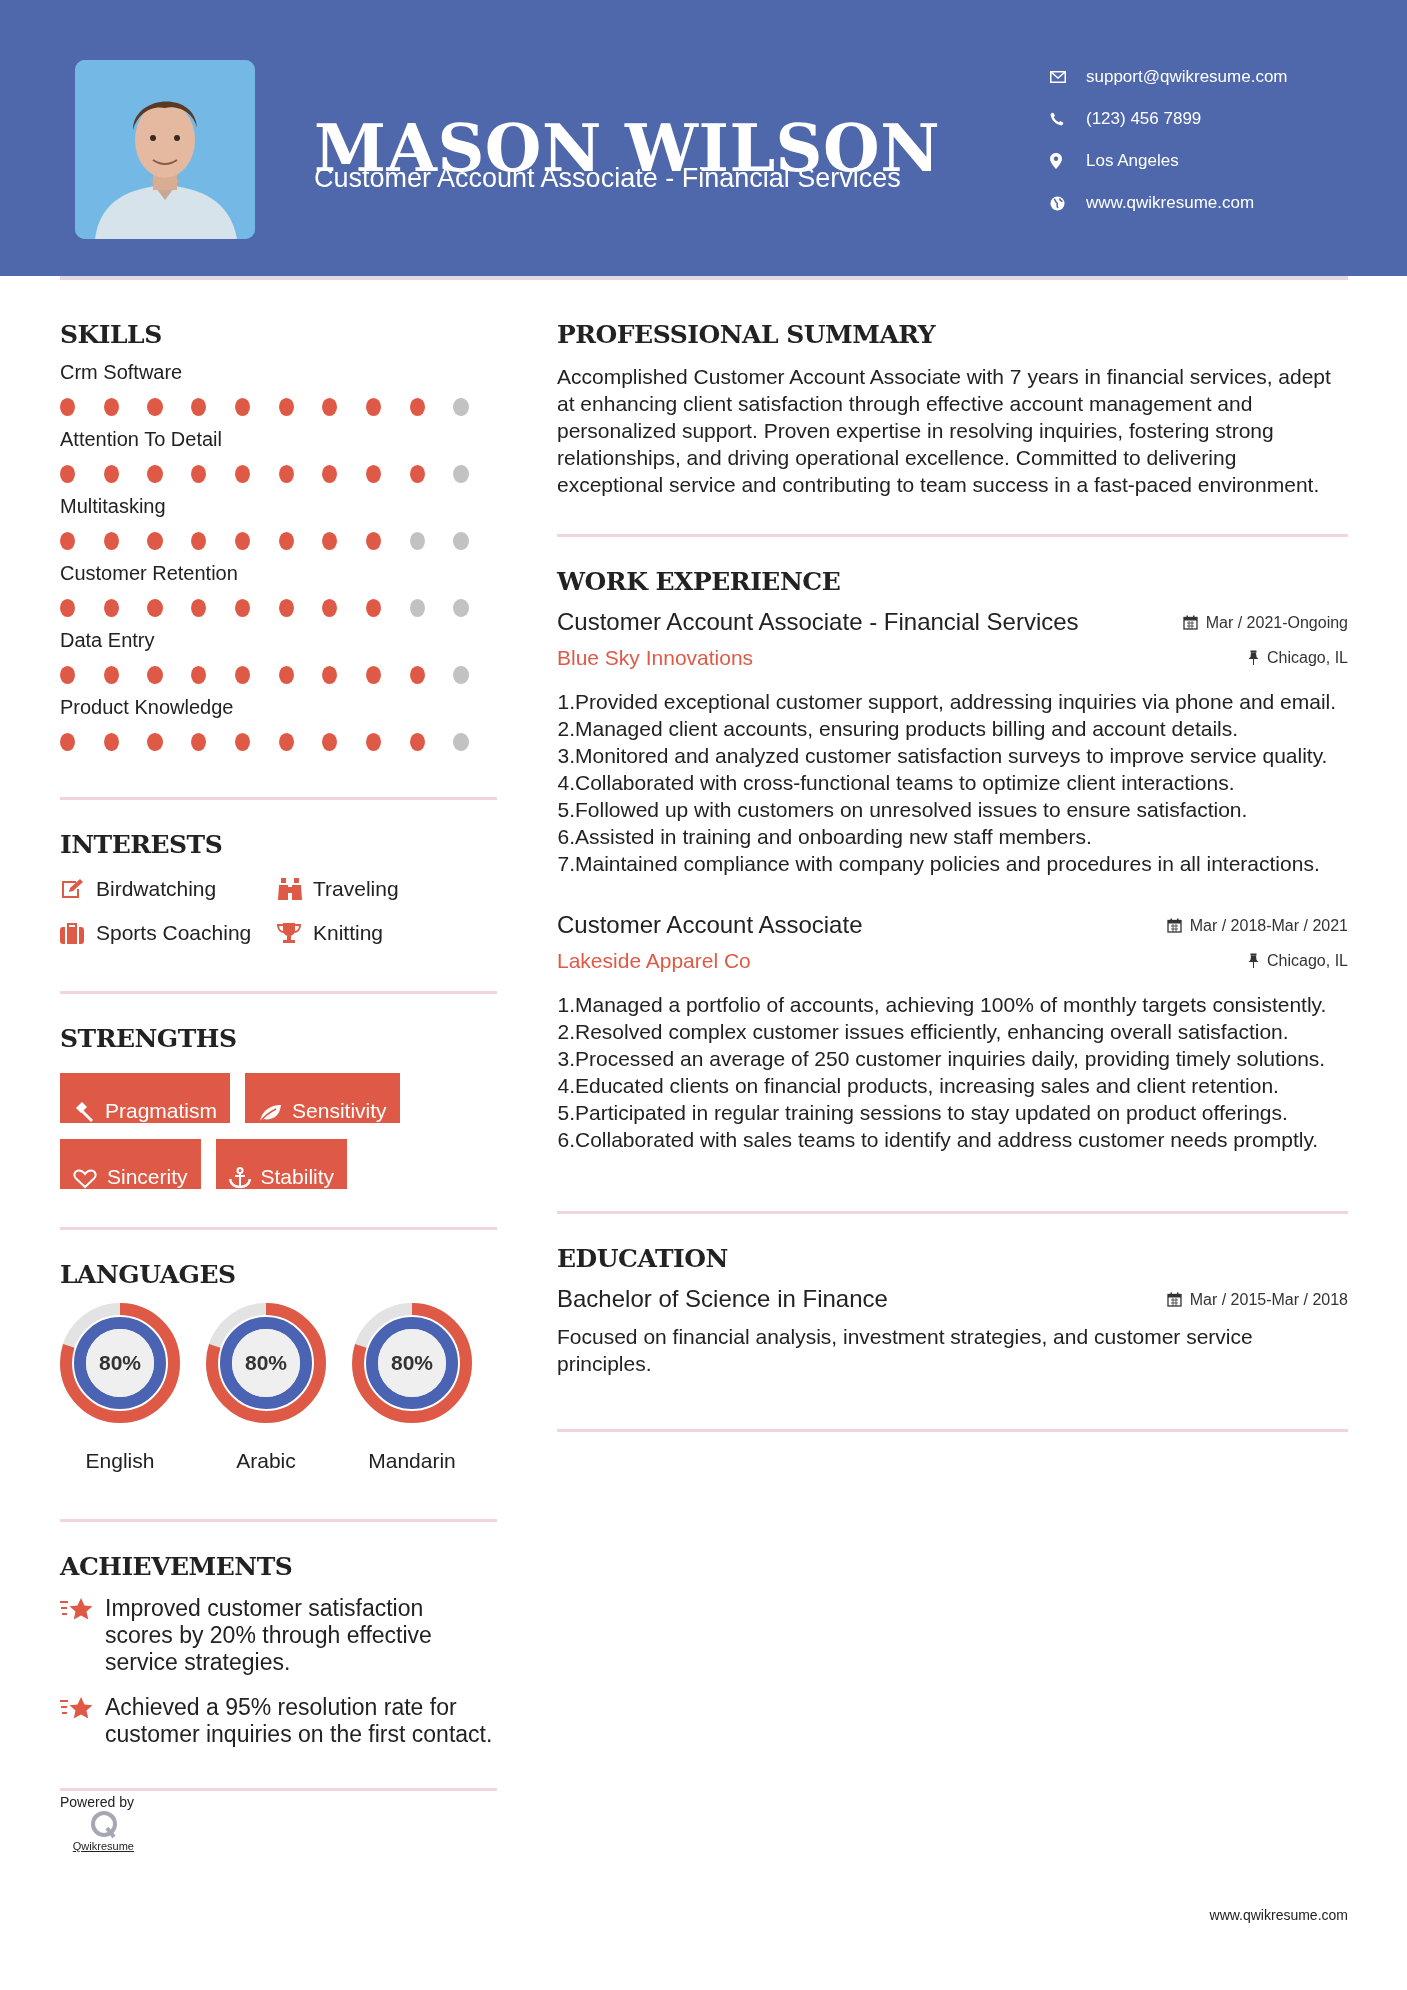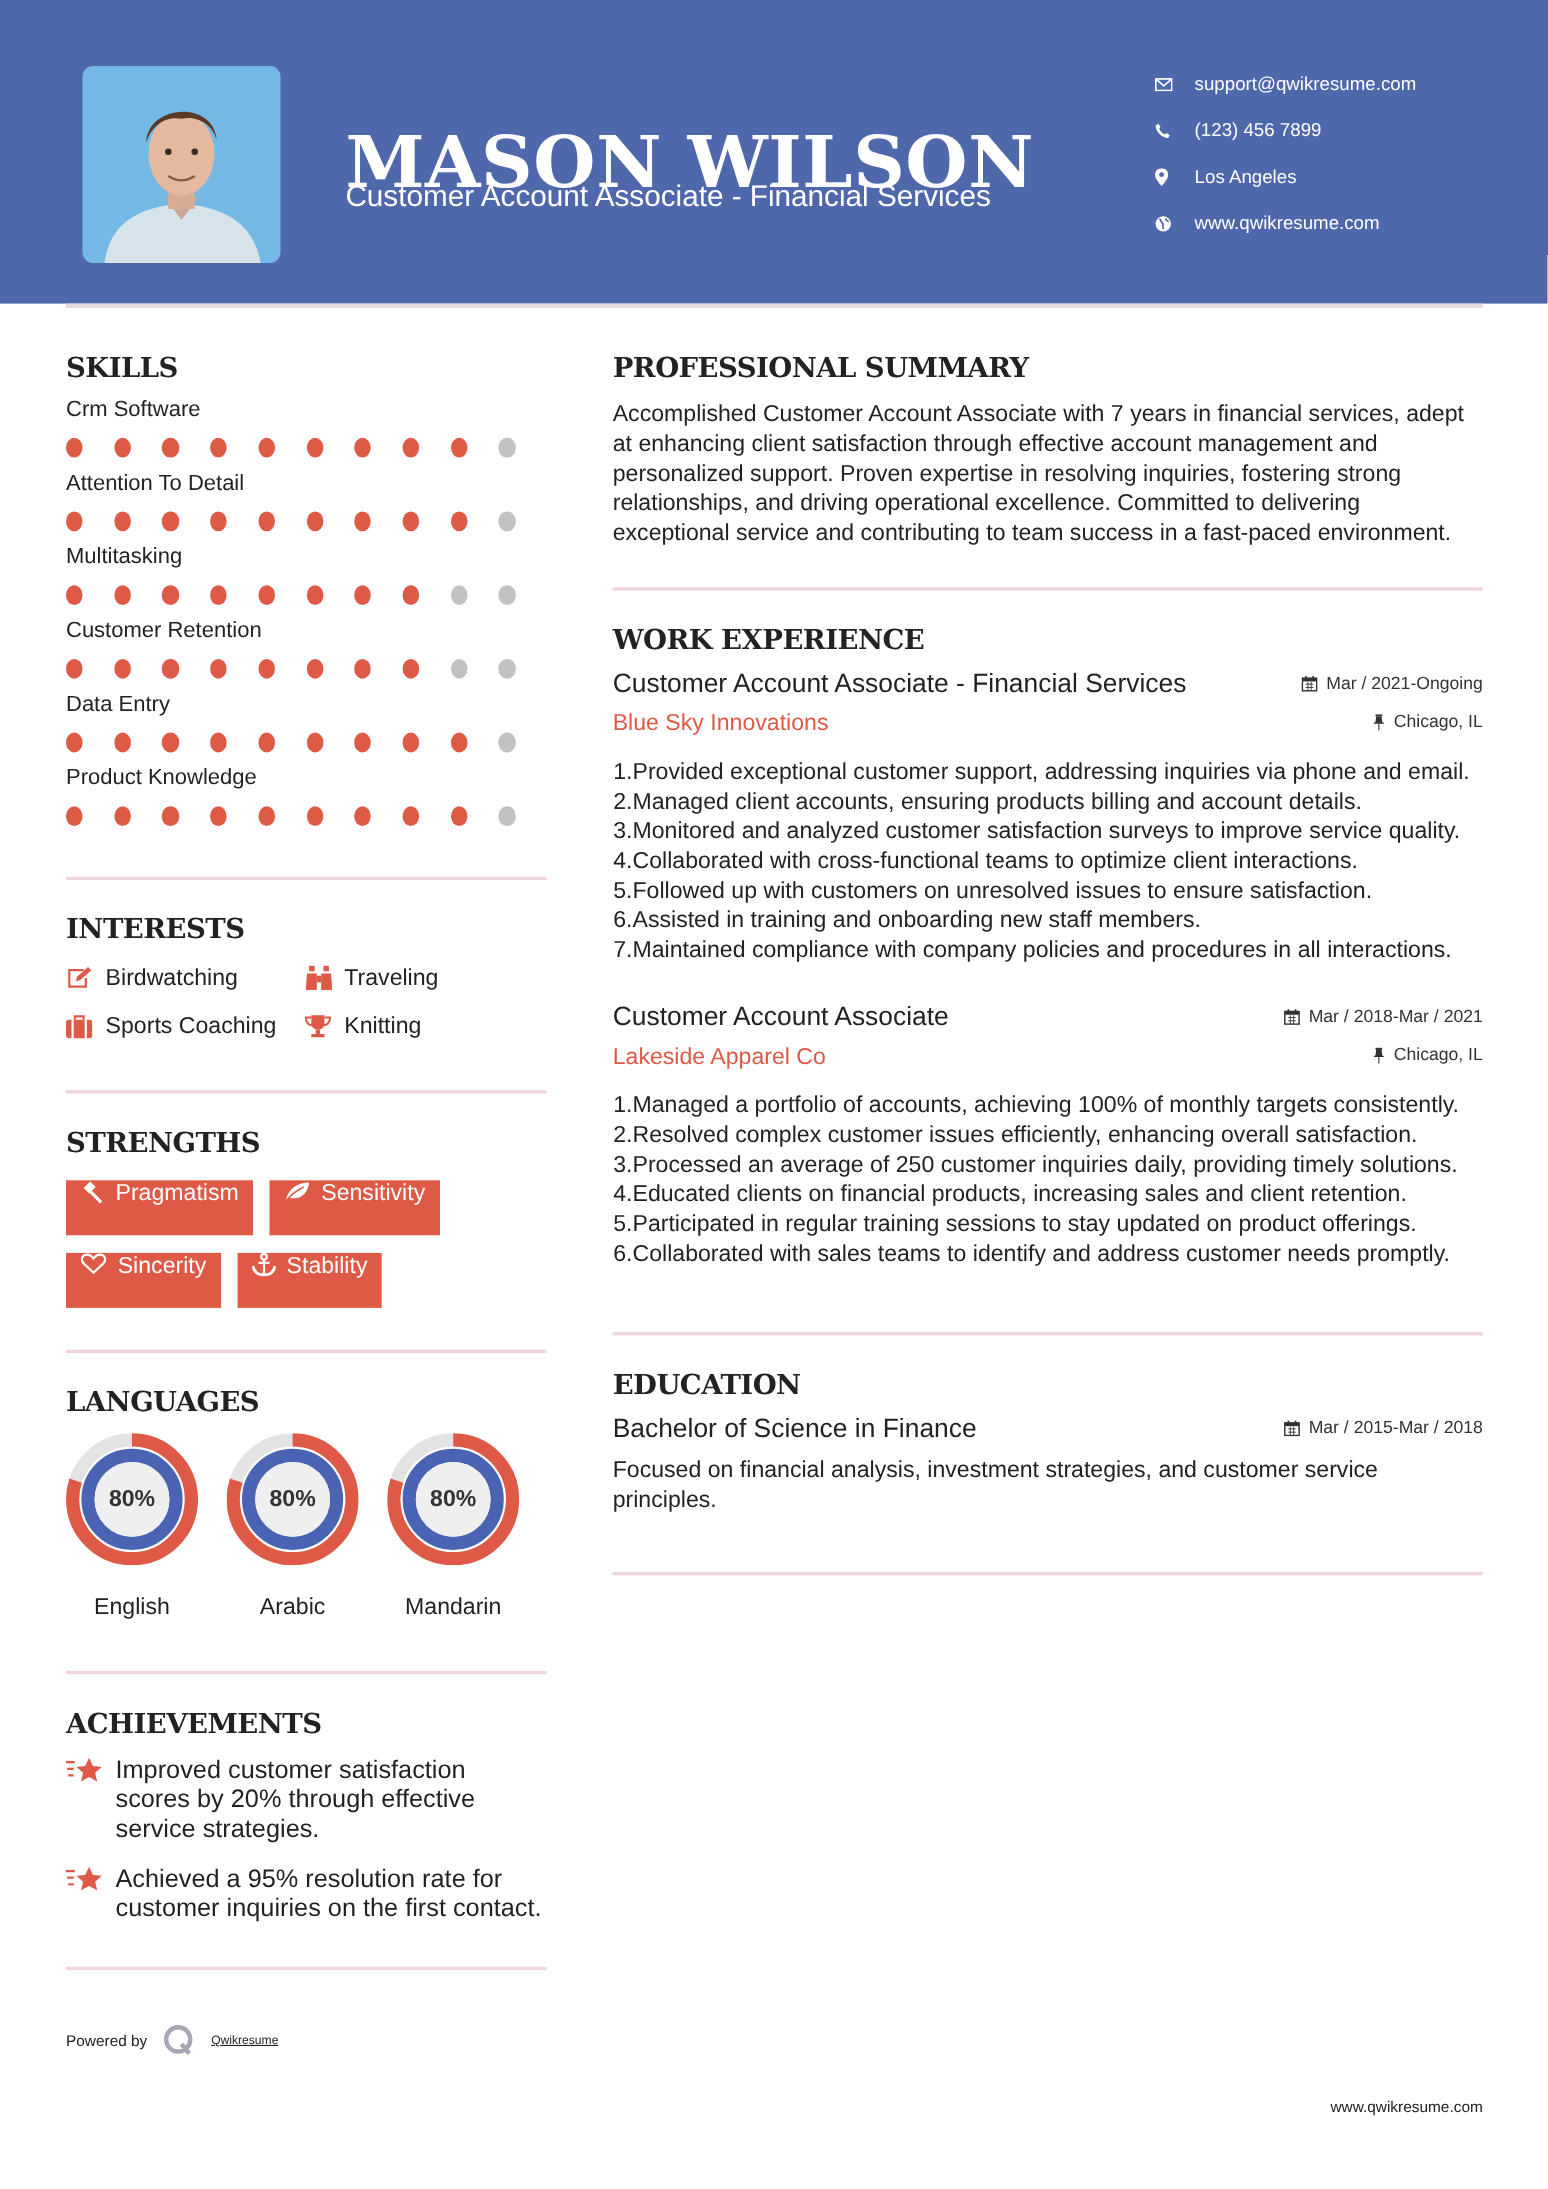--- a/index.html
+++ b/index.html
@@ -28,21 +28,21 @@
     .dots { display: flex; gap: 0; margin-top: 14px; }
     .dot { width: 18px; height: 18px; border-radius: 50%; margin-right: 28.5px; }
     .dot.on { background: #df5a46; }
     .dot.off { background: #c2c2c2; }
 
     .interests { display: grid; grid-template-columns: 217px 200px; row-gap: 20px; margin-top: 18px; }
     .interest { display: flex; align-items: center; font-size: 21px; color: #222; }
     .interest .ic { width: 36px; color: #df5a46; display: flex; align-items: center; }
 
     .strengths { display: flex; flex-wrap: wrap; gap: 16px 15px; margin-top: 20px; width: 430px; }
-    .strength { background: #df5a46; color: #fff; height: 50px; display: flex; align-items: flex-start; padding: 0 13px; font-size: 21px; }
+    .strength { background: #df5a46; color: #fff; height: 50px; display: flex; align-items: flex-end; padding: 0 13px; font-size: 21px; }
     .strength .ic { margin-right: 10px; display: flex; align-items: center; }
 
     .langs { display: flex; gap: 26px; margin-top: 14px; }
     .lang { width: 120px; text-align: center; }
     .donut { position: relative; width: 120px; height: 120px; }
     .donut svg { display: block; }
     .donut .pct { position: absolute; left: 0; top: 0; width: 120px; height: 120px; display: flex; align-items: center; justify-content: center; font-size: 21px; font-weight: bold; color: #333; }
     .lang-name { font-size: 21px; color: #222; margin-top: 26px; }
 
     .ach { display: flex; margin-top: 14px; }
@@ -54,21 +54,21 @@
     .job-head { display: flex; justify-content: space-between; align-items: baseline; }
     .job-title { font-size: 24px; color: #222; }
     .job-meta { font-size: 16px; color: #333; display: flex; align-items: center; }
     .job-meta .ic { margin-right: 8px; display: flex; align-items: center; }
     .company { font-size: 21px; color: #df5a46; }
     .bullets { list-style: none; margin-top: 18px; }
     .bullets li { font-size: 21px; line-height: 27px; color: #222; display: flex; }
     .bullets li .num { width: 18px; flex: none; text-align: right; margin-right: 0; }
     .bullets li .bt { flex: 1; }
 
-    .footer-left { position: absolute; left: 60px; top: 1840px; display: flex; align-items: center; font-size: 14px; color: #222; }
+    .footer-left { position: absolute; left: 60px; top: 1794px; display: flex; align-items: flex-end; font-size: 14px; color: #222; flex-direction: column; }
     .footer-left .logo { margin: 0 14px 0 14px; display: flex; align-items: center; }
     .footer-left a { color: #222; text-decoration: underline; font-size: 11px; }
     .footer-right { position: absolute; right: 59px; top: 1907px; font-size: 14px; color: #222; }
   </style>
 </head>
 <body>
 
 <div class="header">
   <div class="photo">
     <svg width="180" height="179" viewBox="0 0 180 179">

